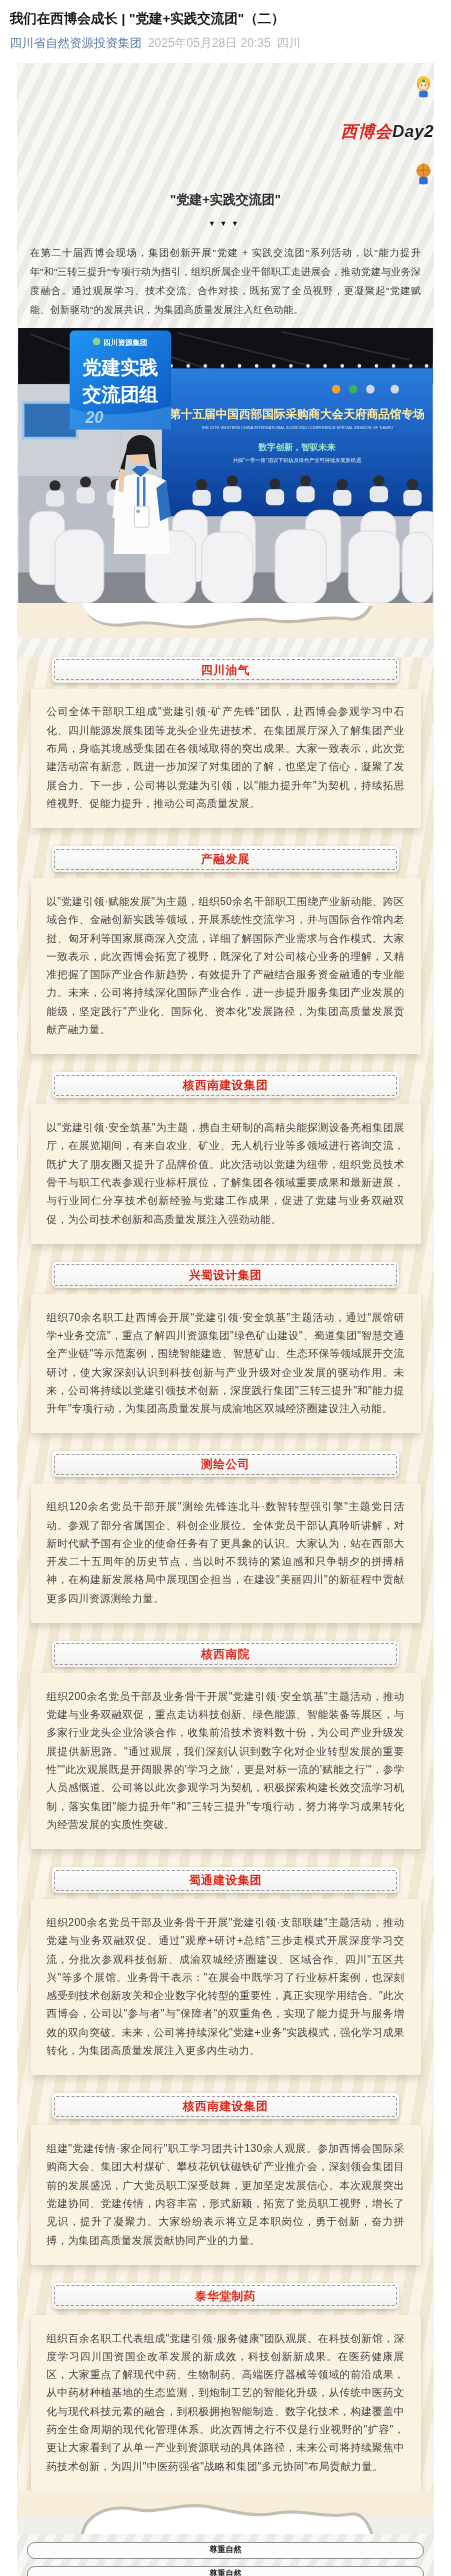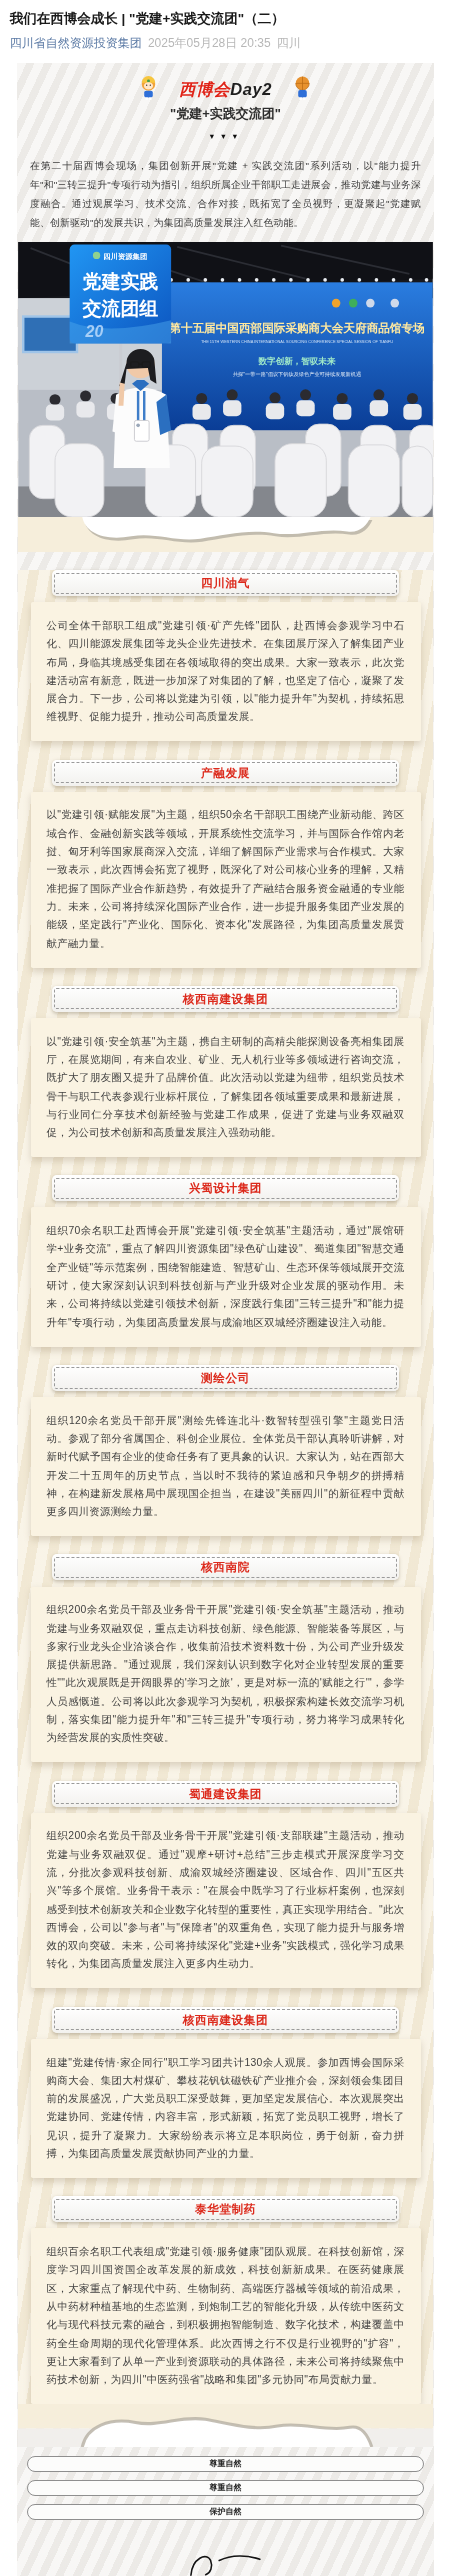--- a/index.html
+++ b/index.html
@@ -12,21 +12,21 @@
   .byline{font-size:12px;color:#b7b7b7;display:flex;gap:6.1px;align-items:center;}
   .byline .account{color:#5b7aa5;cursor:pointer;}
 
   
   .card{margin:11px 17px 0 17px;background:#f1efec;
         background-image:repeating-linear-gradient(115deg,rgba(255,255,255,.5) 0 8.6px,rgba(120,115,105,.04) 8.6px 16px);
         padding-top:13.5px;}
 
   
   .banner{text-align:center;}
-  .banner-line{display:flex;justify-content:center;align-items:flex-end;gap:20px;}
+  .banner-line{display:flex;justify-content:center;align-items:flex-end;gap:20px;flex-direction:column;}
   .banner-title{font-style:italic;font-weight:800;font-size:16.5px;letter-spacing:0.6px;}
   .banner-title .red{color:#e02418;}
   .banner-title .black{color:#1f1f1f;}
   .banner-sub{font-size:13px;font-weight:700;color:#2e2e2e;margin-top:3.7px;}
   .arrows{color:#0f0f0f;font-size:7.3px;letter-spacing:4.3px;text-align:center;margin-top:9.8px;}
 
   .intro{margin:14.7px 13px 9.8px 13px;font-size:9.8px;line-height:19px;color:#3c3c3c;text-align:justify;letter-spacing:0.2px;}
 
   
   .photo-wrap{margin:3.7px 1.2px 0 1.2px;line-height:0;}

